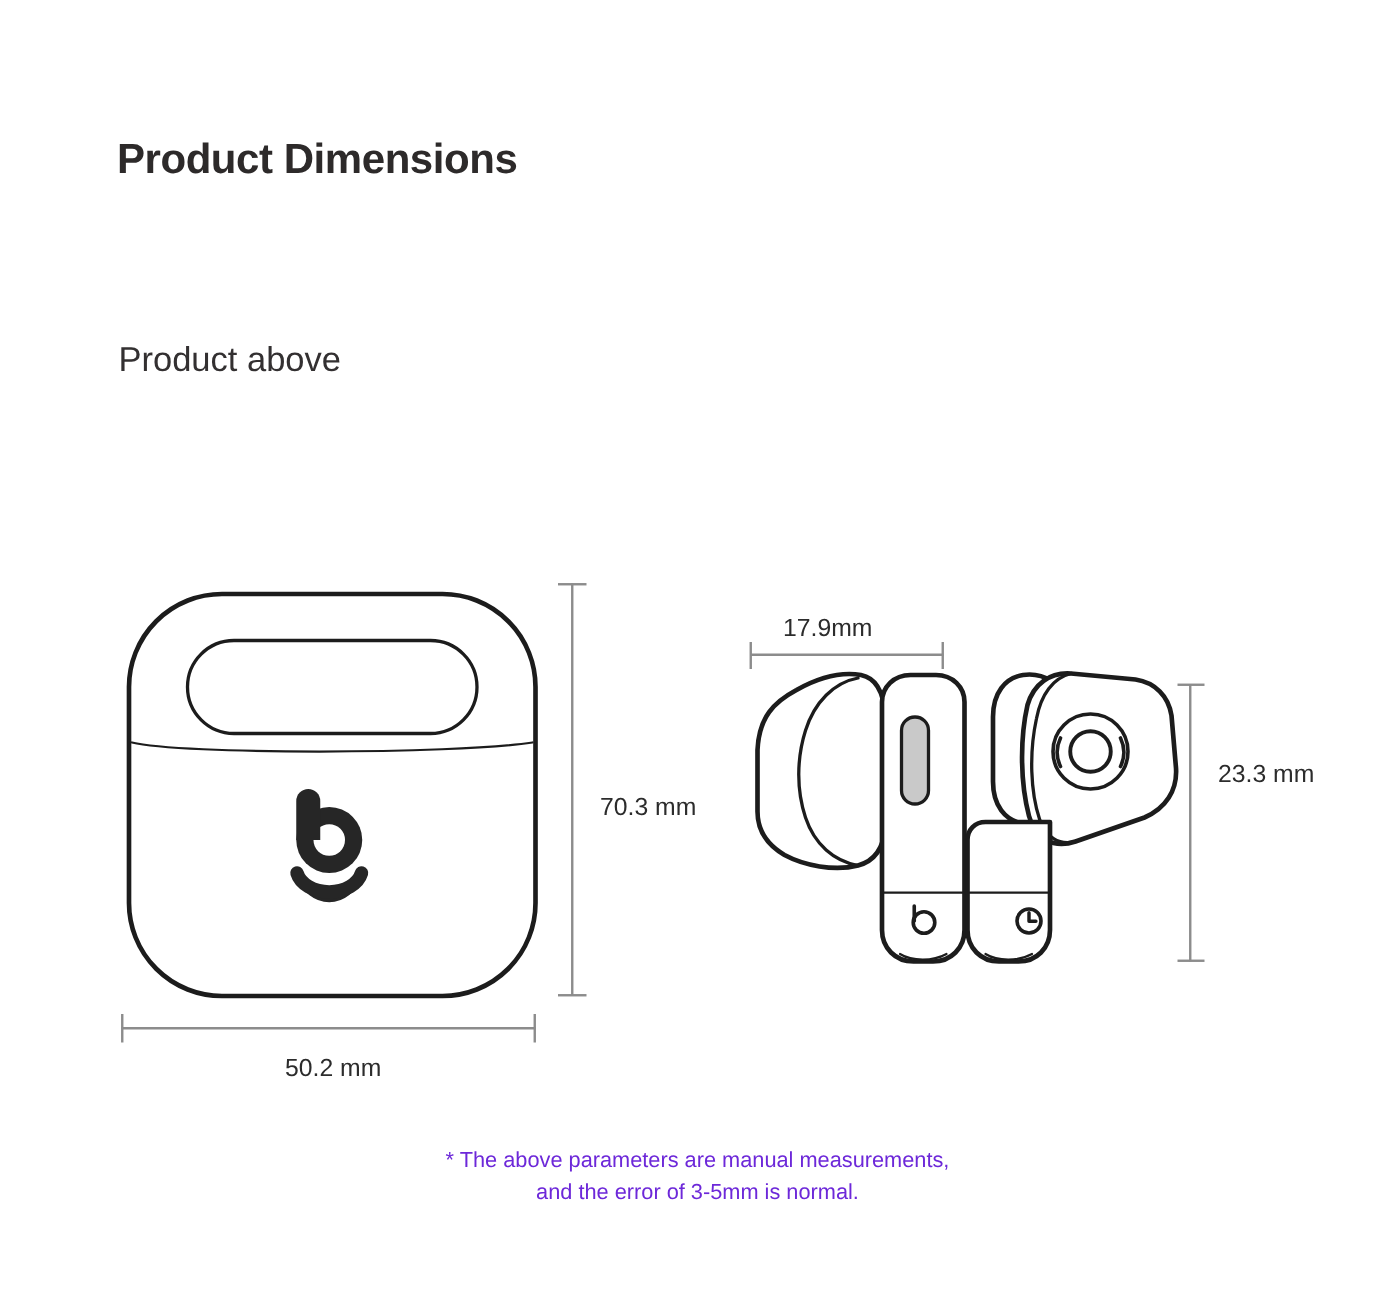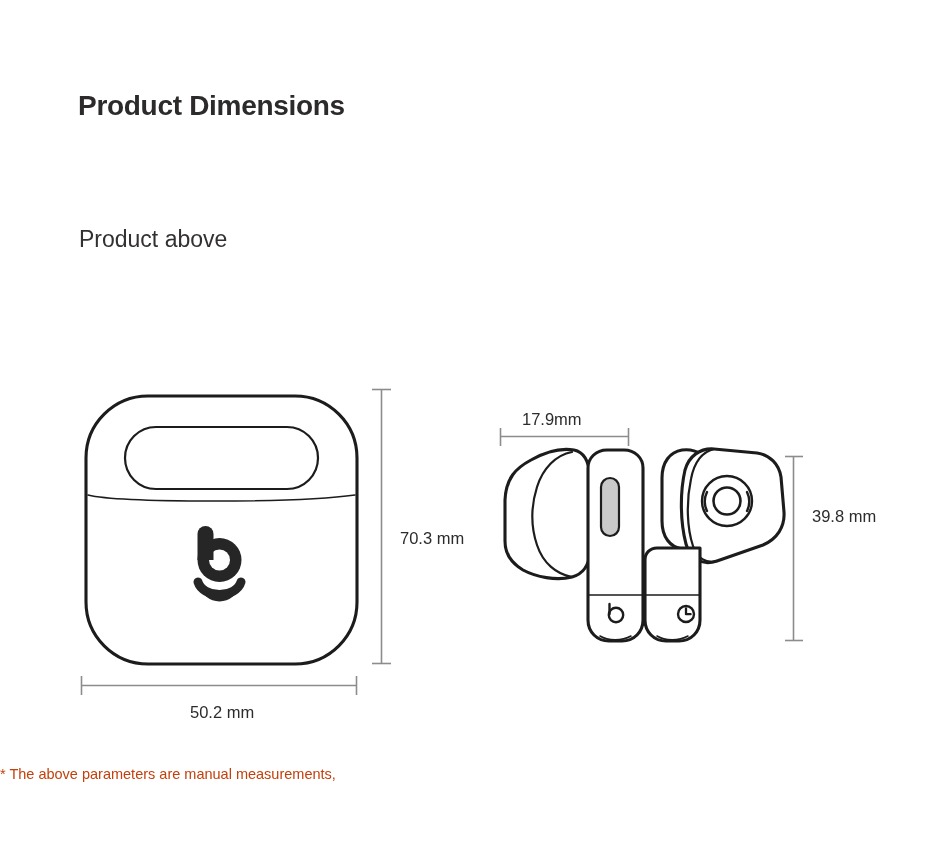--- a/index.html
+++ b/index.html
@@ -82,24 +82,24 @@
     left: 812px;
     top: 508px;
   }
 
   
   .footnote {
     position: absolute;
     left: 0;
     right: 0;
     top: 764px;
-    text-align: left;
+    text-align: center;
     font-size: 14.5px;
     line-height: 1.45;
-    color: #c2410c;
+    color: #6d28d9;
   }
   .footnote .fn-line {
     display: block;
   }
 </style>
 </head>
 <body>
 
 <div class="page">
 
@@ -256,19 +256,20 @@
 
     </svg>
   </div>
 
   <div class="dim-label dim-h-case">70.3 mm</div>
 
   <div class="dim-label dim-w-case">50.2 mm</div>
 
   <div class="dim-label dim-w-bud">17.9mm</div>
 
-  <div class="dim-label dim-h-bud">39.8 mm</div>
+  <div class="dim-label dim-h-bud">23.3 mm</div>
 
   <div class="footnote">
     <span class="fn-line">* The above parameters are manual measurements,</span>
+    <span class="fn-line">and the error of 3-5mm is normal.</span>
   </div>
 
 </div>
 
 </body></html>

